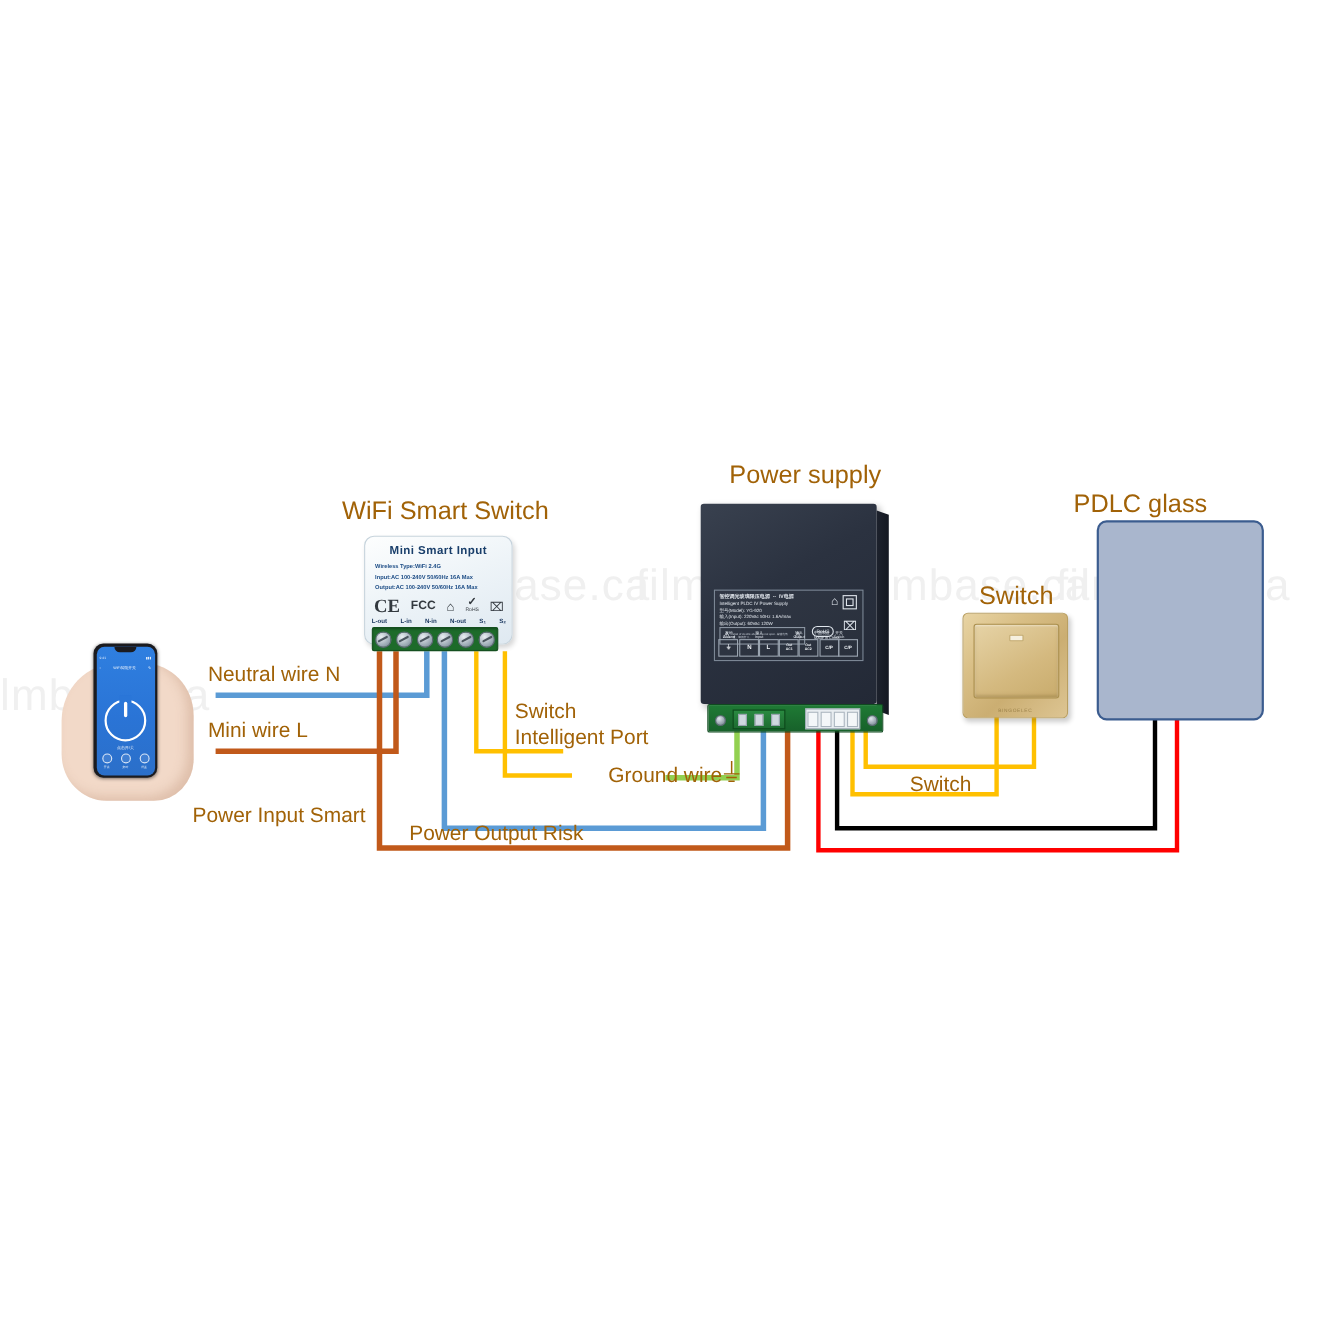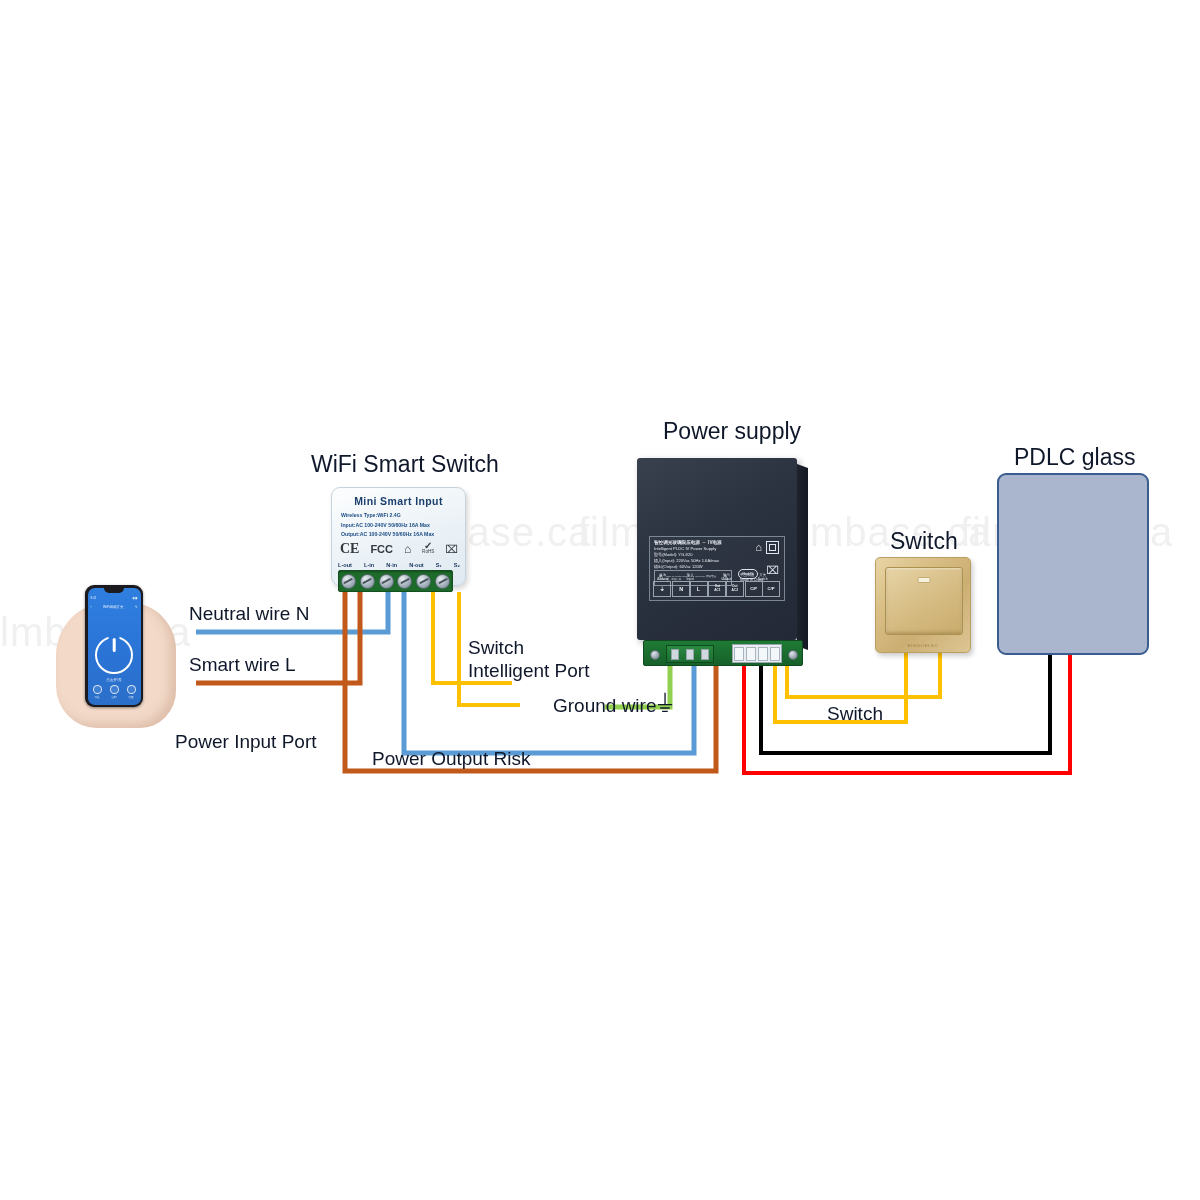--- a/index.html
+++ b/index.html
@@ -27,21 +27,21 @@
   svg.diagram {
     position: absolute;
     left: 0; top: 0;
     width: 1200px; height: 1200px;
     z-index: 3;
   }
   .devlayer { position: absolute; left:0; top:0; width:1200px; height:1200px; z-index: 4; }
   .lbl {
     position: absolute;
     font-family: "Liberation Sans", sans-serif;
-    color: #0f172a;
+    color: #a16207;
     white-space: nowrap;
     z-index: 6;
   }
   .title { font-size: 23px; }
   .wirelabel { font-size: 19px; }
 
   
   .phone {
     position: absolute;
     left: 56px; top: 585px;
@@ -135,21 +135,21 @@
   }
   .ss-spec {
     position: absolute; left: 9px; top: 23px;
     font-size: 5.2px; font-weight: bold; color: #1c4c85; line-height: 9.5px;
   }
   .ss-certs {
     position: absolute; left: 8px; top: 53px; right: 7px;
     display: flex; align-items: center; justify-content: space-between;
     color: #33393f;
   }
-  .ss-certs .c { font-size: 14px; font-weight: bold; font-family: "Liberation Serif", serif; }
+  .ss-certs .c { font-size: 17px; font-weight: bold; font-family: "Liberation Serif", serif; }
   .ss-certs .fc { font-size: 11px; font-weight: bold; }
   .ss-certs .house { font-size: 12px; }
   .ss-certs .rohs { font-size: 4.6px; text-align: center; line-height: 6px; }
   .ss-certs .rohs b { display:block; font-size: 10px; }
   .ss-certs .bin { font-size: 11px; }
   .ss-pins {
     position: absolute; left: 6px; right: 5px; top: 74px;
     display: flex; justify-content: space-between;
     font-size: 5.6px; font-weight: bold; color: #16335c;
   }
@@ -527,25 +527,25 @@
       <div class="ws-brand">BINGOELEC</div>
     </div>
 
     <div class="pdlc"></div>
 
   </div>
 
   <div class="lbl title" style="left:311px; top:451px;">WiFi Smart Switch</div>
   <div class="lbl title" style="left:663px; top:418px;">Power supply</div>
   <div class="lbl title" style="left:890px; top:528px;">Switch</div>
-  <div class="lbl title" style="left:1014px; top:444px;">PDLC glass</div>
+  <div class="lbl title" style="left:976px; top:444px;">PDLC glass</div>
 
   <div class="lbl wirelabel" style="left:189px; top:603px;">Neutral wire N</div>
-  <div class="lbl wirelabel" style="left:189px; top:654px;">Smart wire L</div>
-  <div class="lbl wirelabel" style="left:175px; top:731px;">Power Input Port</div>
+  <div class="lbl wirelabel" style="left:189px; top:654px;">Mini wire L</div>
+  <div class="lbl wirelabel" style="left:175px; top:731px;">Power Input Smart</div>
   <div class="lbl wirelabel" style="left:372px; top:748px;">Power Output Risk</div>
 
   <div class="lbl wirelabel" style="left:468px; top:637px;">Switch</div>
   <div class="lbl wirelabel" style="left:468px; top:660px;">Intelligent Port</div>
 
   <div class="lbl wirelabel" style="left:553px; top:690px;">
     <span>Ground wire</span><span style="font-size:24px;">⏚</span>
   </div>
 
   <div class="lbl wirelabel" style="left:827px; top:703px;">Switch</div>

